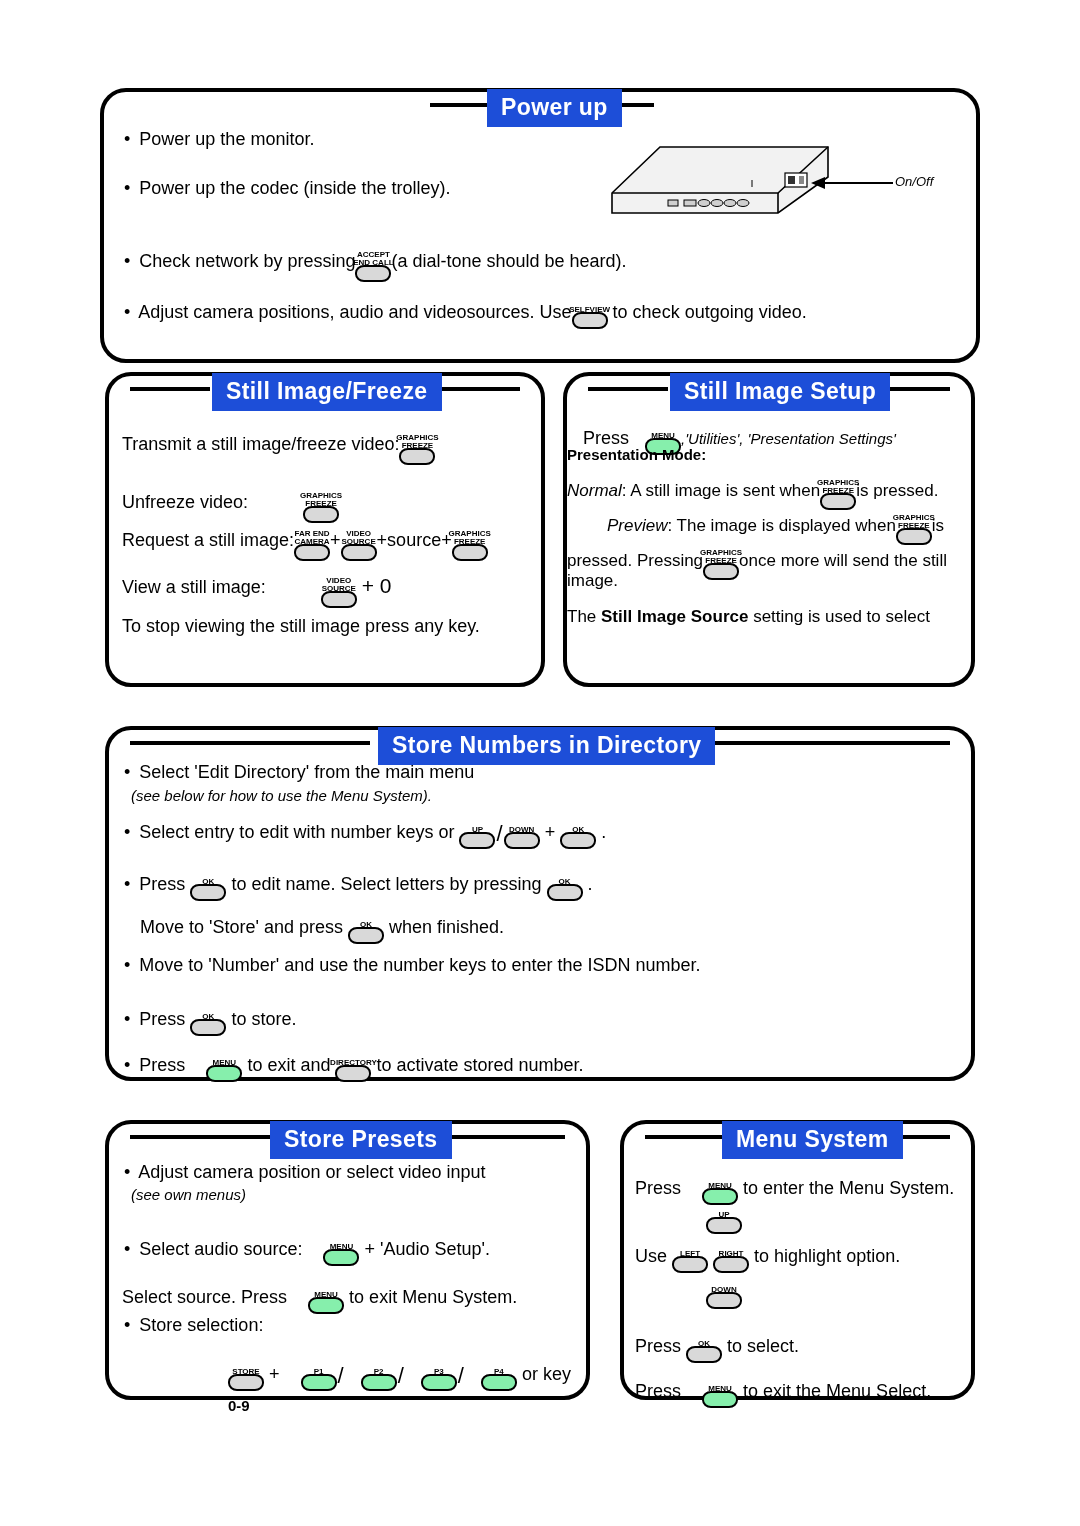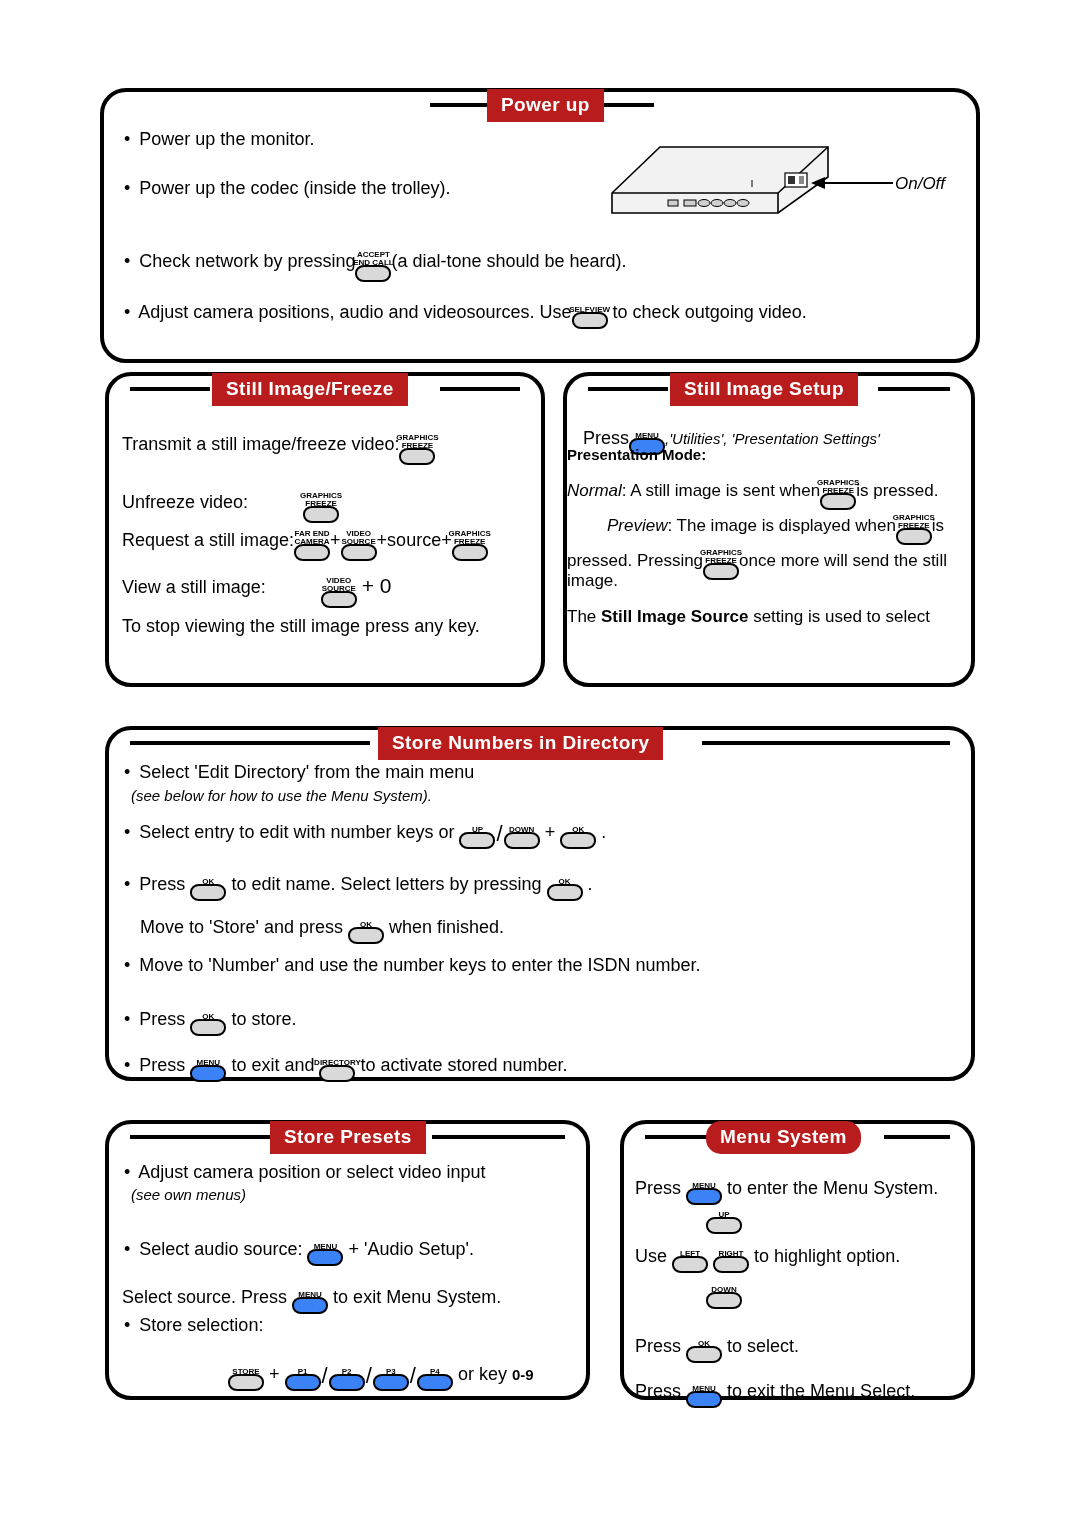--- a/index.html
+++ b/index.html
@@ -13,24 +13,24 @@
   }
   .panel{
     position:absolute;
     border:4px solid #000;
     border-radius:26px;
     background:#fff;
     box-sizing:border-box;
   }
   .panel-title{
     position:absolute;
-    background:#b91c1c;
+    background:#1d4ed8;
     color:#fff;
     font-weight:bold;
-    font-size:19px;
+    font-size:23px;
     letter-spacing:.4px;
     padding:5px 14px 6px 14px;
     white-space:nowrap;
     z-index:5;
   }
   
   .title-rule{
     position:absolute;
     height:4px;background:#000;z-index:4;
   }
@@ -47,21 +47,21 @@
   .key{
     display:inline-block;
     position:relative;
     vertical-align:middle;
     width:36px;height:17px;
     border:2px solid #000;
     border-radius:9px/8px;
     background:#d9d9d9;
     box-sizing:border-box;
   }
-  .key.dark{ background:#3b82f6; }
+  .key.dark{ background:#86efac;margin-left:16px; }
   .key .lbl{
     position:absolute;
     left:50%;
     transform:translateX(-50%);
     bottom:100%;
     font-size:8px;
     font-weight:bold;
     line-height:1.0;
     white-space:nowrap;
     text-align:center;
@@ -74,21 +74,21 @@
     padding-top:11px;
     text-decoration:underline;
   }
   .keywrap.tall{ padding-top:20px; }
 
   .slash{ font-size:22px; vertical-align:middle; padding:0 1px;}
 
   
   .codec{ position:absolute; }
   .arrowlbl{
-    position:absolute;font-style:italic;font-size:17px;
+    position:absolute;font-style:italic;font-size:13px;
   }
 </style>
 </head>
 <body>
 
 <div class="panel" style="left:100px;top:88px;width:880px;height:275px;"></div>
 <div class="title-rule" style="left:430px;top:103px;width:60px;"></div>
 <div class="title-rule" style="left:592px;top:103px;width:62px;"></div>
 <div class="panel-title" style="left:487px;top:89px;">Power up</div>
 
@@ -283,21 +283,21 @@
   <span class="keywrap"><span class="key"><span class="lbl">STORE</span></span></span>
   <span>+</span>
   <span class="keywrap"><span class="key dark"><span class="lbl">P1</span></span></span><span class="slash">/</span><span class="keywrap"><span class="key dark"><span class="lbl">P2</span></span></span><span class="slash">/</span><span class="keywrap"><span class="key dark"><span class="lbl">P3</span></span></span><span class="slash">/</span><span class="keywrap"><span class="key dark"><span class="lbl">P4</span></span></span>
   <span>or key</span>
   <span style="font-size:15px;font-weight:bold;">0-9</span>
 </div>
 
 <div class="panel" style="left:620px;top:1120px;width:355px;height:280px;"></div>
 <div class="title-rule" style="left:645px;top:1135px;width:80px;"></div>
 <div class="title-rule" style="left:884px;top:1135px;width:66px;"></div>
-<div class="panel-title" style="left:706px;top:1121px;border-radius:15px;">Menu System</div>
+<div class="panel-title" style="left:722px;top:1121px;">Menu System</div>
 
 <div class="body-txt" style="position:absolute;left:635px;top:1172px;width:340px;">
   <span>Press</span>
   <span class="keywrap"><span class="key dark"><span class="lbl">MENU</span></span></span>
   <span>to enter the Menu System.</span>
 </div>
 
 <div style="position:absolute;left:706px;top:1205px;">
   <span class="keywrap"><span class="key"><span class="lbl">UP</span></span></span>
 </div>

